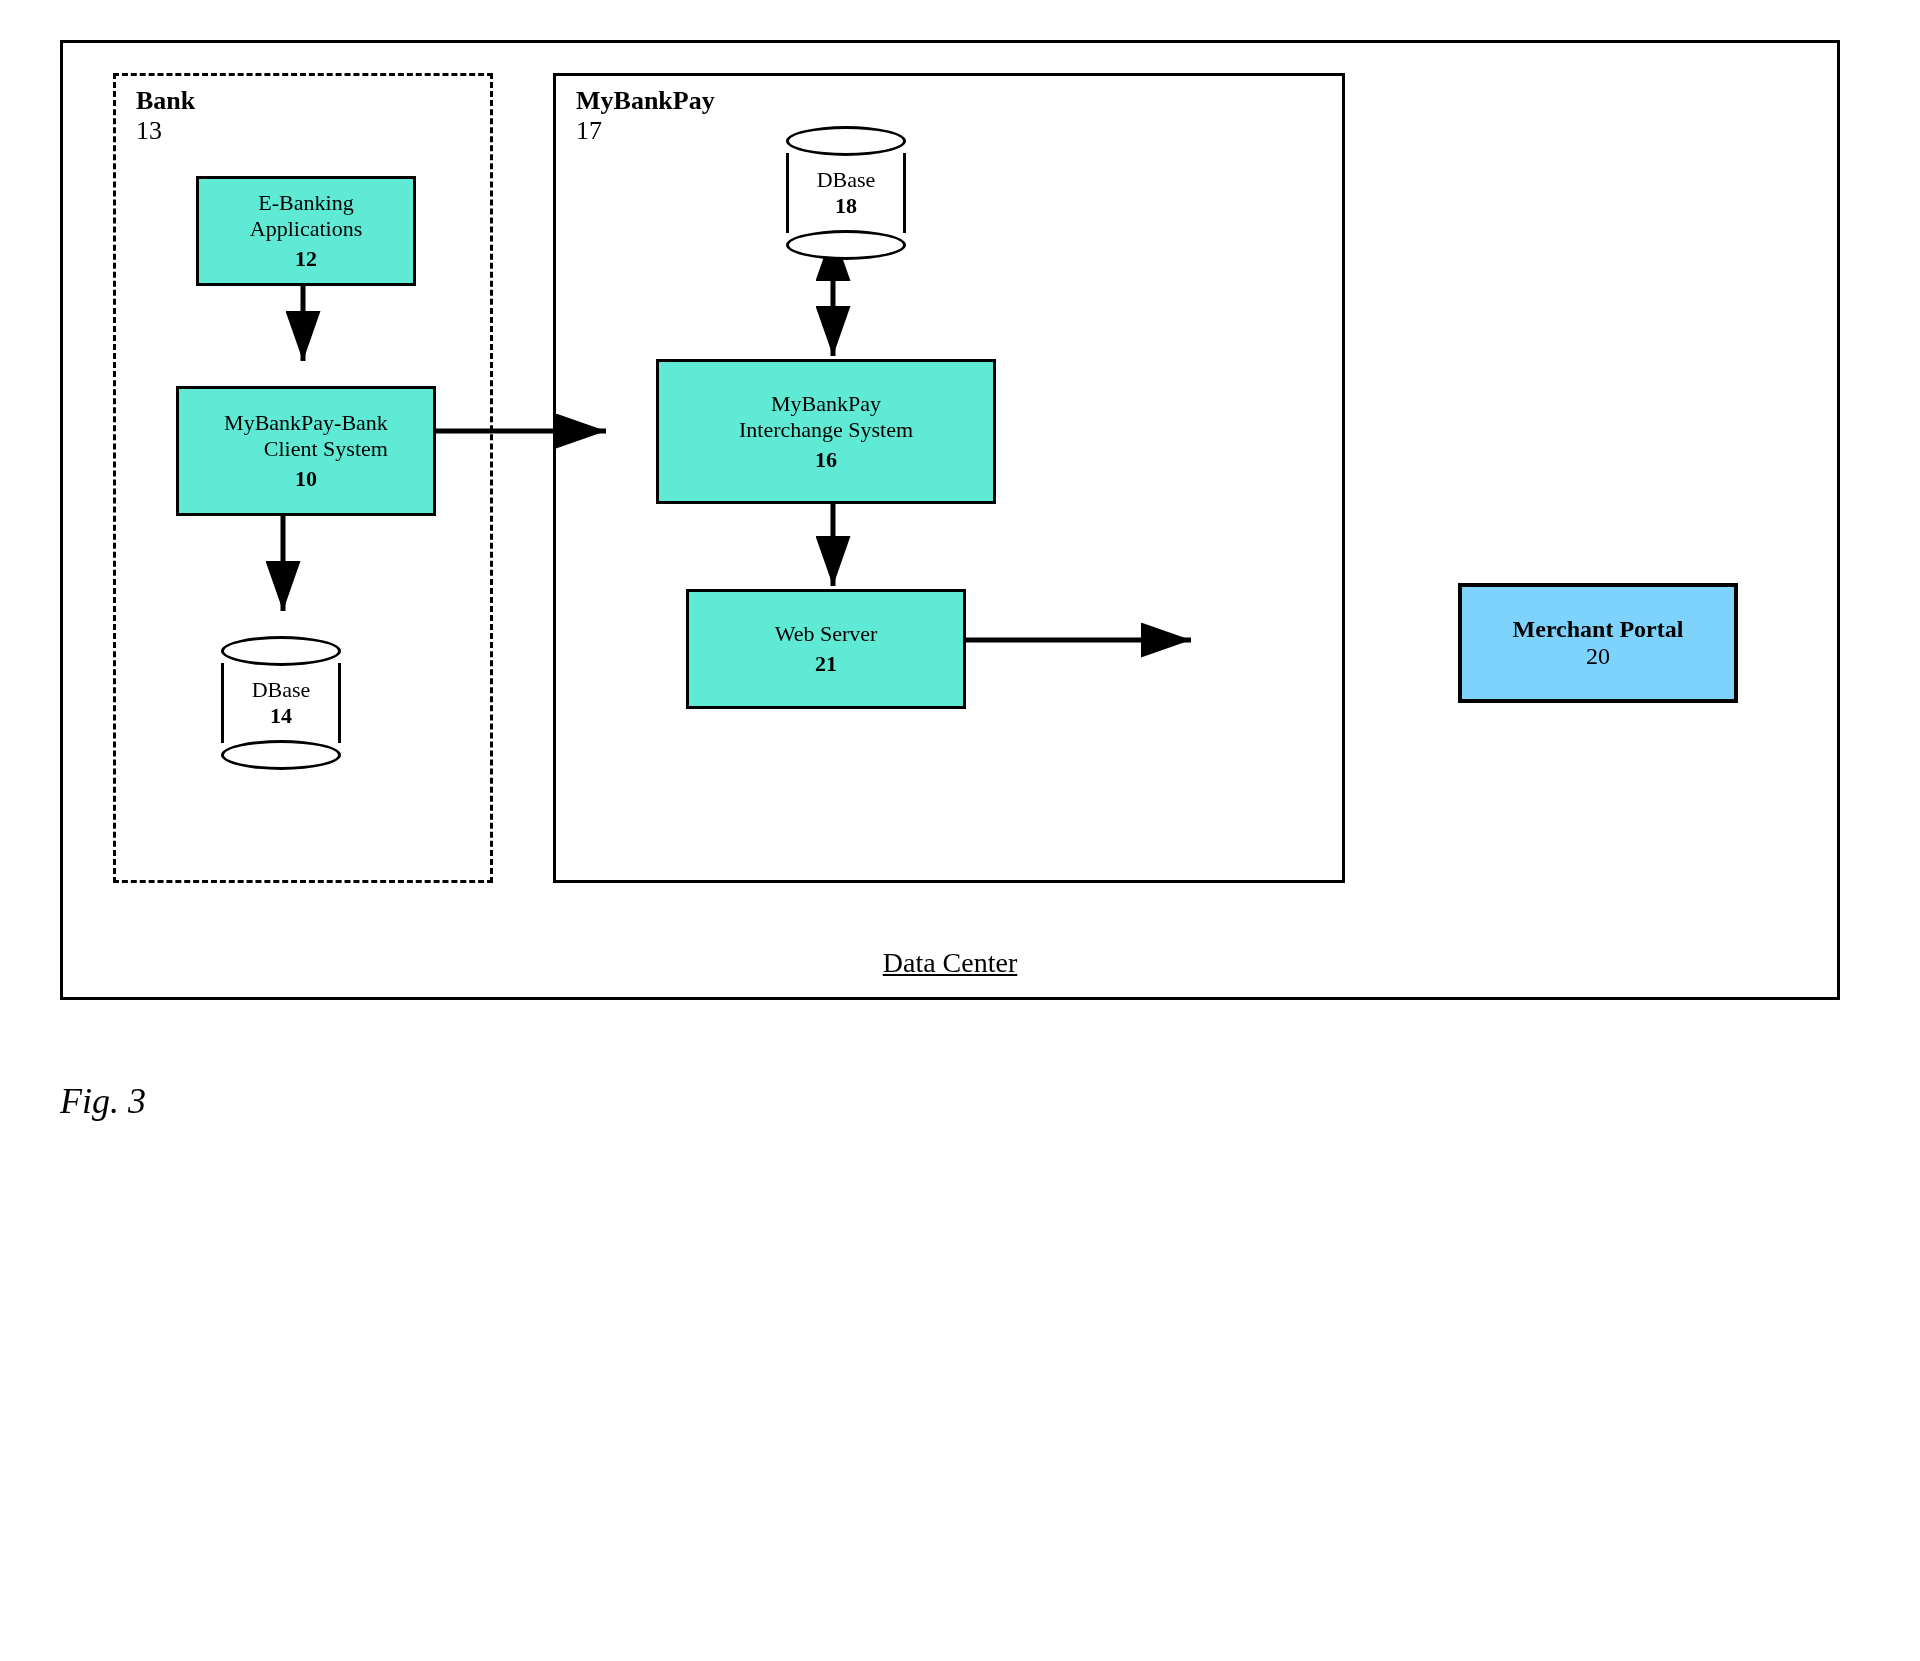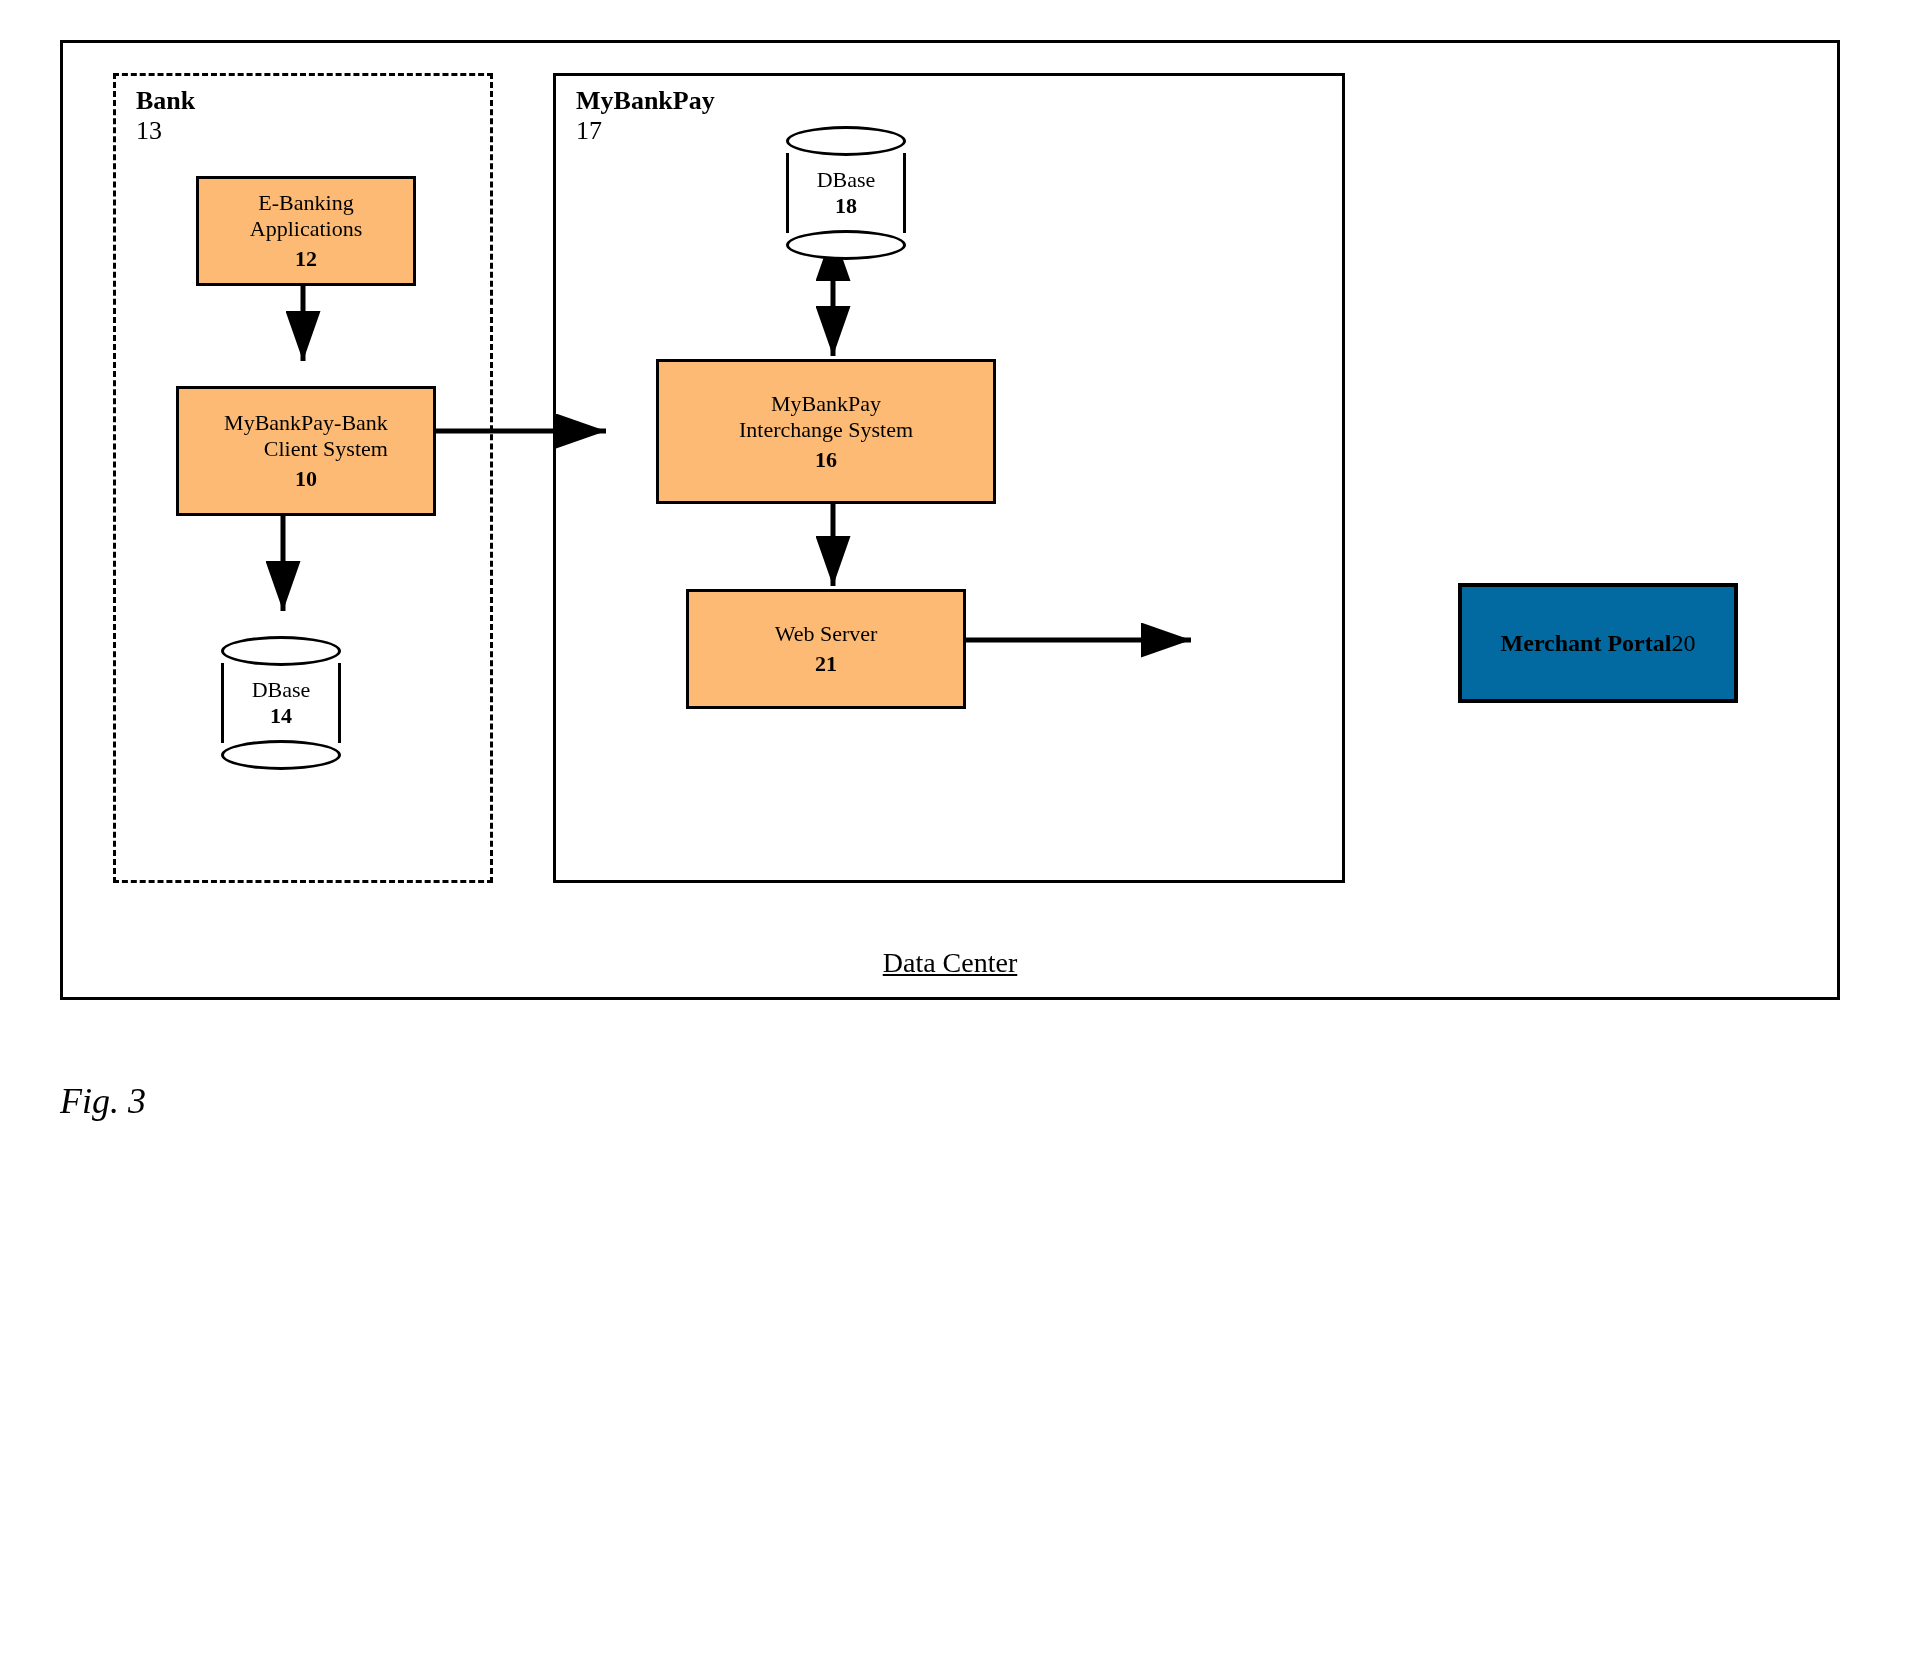--- a/index.html
+++ b/index.html
@@ -67,21 +67,21 @@
       position: absolute;
       left: 20px;
       top: 10px;
       font-size: 26px;
     }
 
     
     .comp-box {
       position: absolute;
       border: 3px solid #000;
-      background: #fdba74;
+      background: #5eead4;
       display: flex;
       flex-direction: column;
       align-items: center;
       justify-content: center;
       text-align: center;
       padding: 8px;
     }
 
     .comp-box .title {
       font-size: 22px;
@@ -107,23 +107,23 @@
       top: 310px;
       width: 260px;
       height: 130px;
       text-align: right;
     }
 
     
     .merchant-portal {
       position: absolute;
       border: 4px solid #000;
-      background: #0369a1;
+      background: #7dd3fc;
       display: flex;
-      flex-direction: row;
+      flex-direction: column;
       align-items: center;
       justify-content: center;
       text-align: center;
       padding: 14px 20px;
     }
 
     svg.arrows {
       position: absolute;
       top: 0; left: 0;
       width: 100%;

